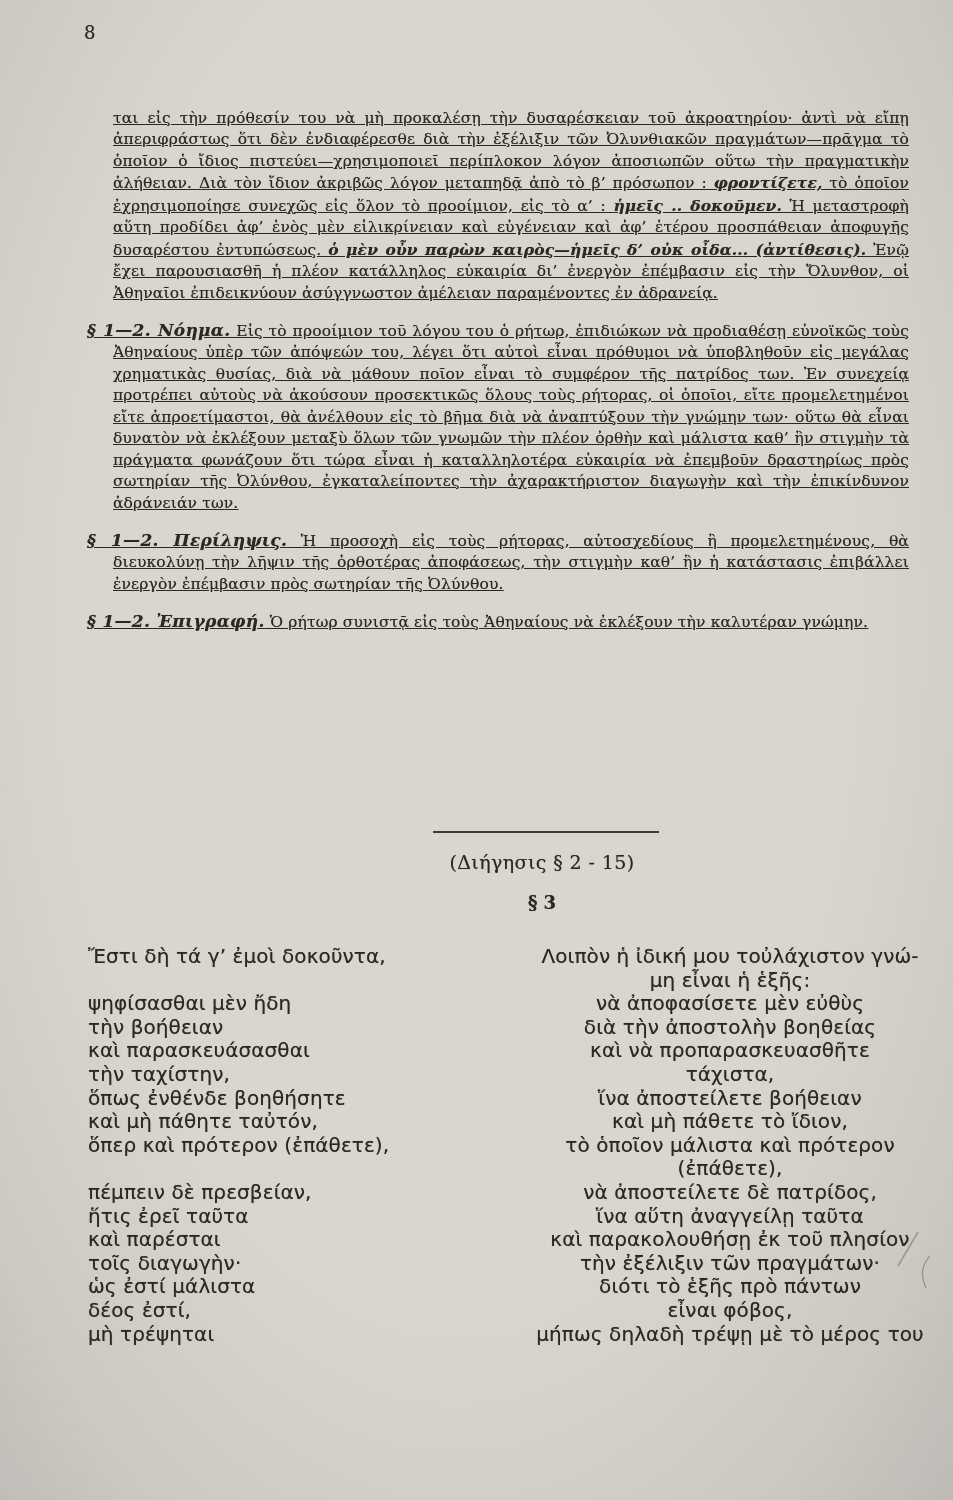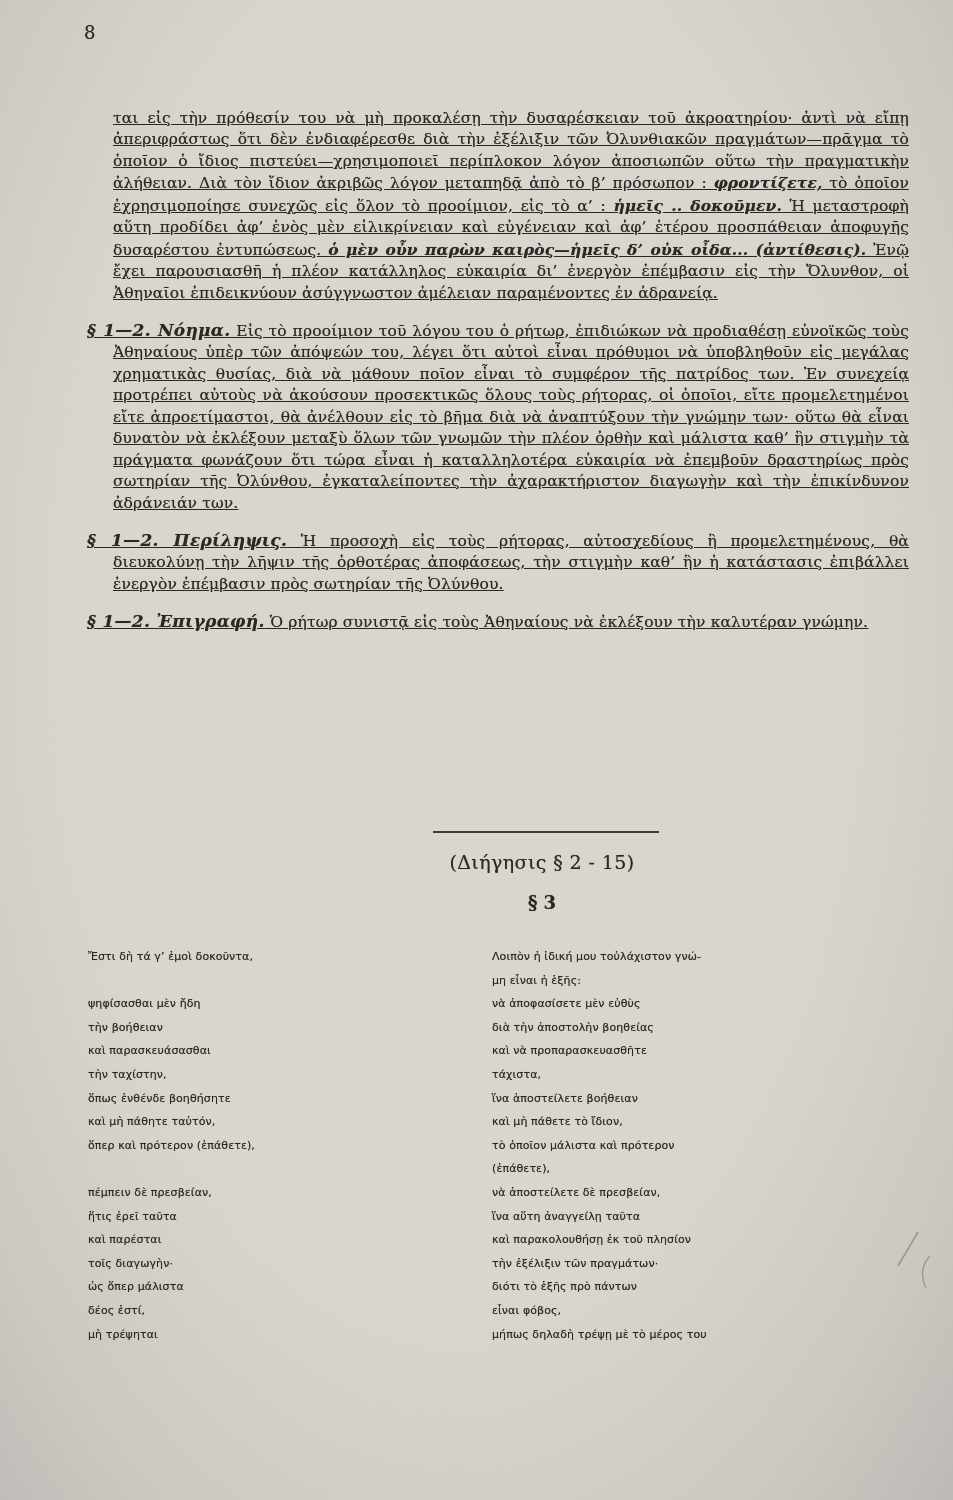--- a/index.html
+++ b/index.html
@@ -35,24 +35,24 @@
     position:absolute;left:137px;top:851px;width:810px;text-align:center;
     font-weight:normal;font-size:19px;letter-spacing:.4px;
   }
   .para-head{
     position:absolute;left:137px;top:892px;width:810px;text-align:center;
     font-weight:bold;font-size:18px;
   }
   .col{
     position:absolute;top:945px;
     font-family:"DejaVu Sans", sans-serif;
-    font-size:11px;line-height:23.6px;letter-spacing:.1px;
+    font-size:20px;line-height:23.6px;letter-spacing:.1px;
   }
   .col-left{ left:88px;width:365px; }
-  .col-right{ left:492px;width:436px; }
+  .col-right{ left:512px;width:436px;text-align:center; }
   .line{ min-height:23.6px; white-space:nowrap; }
   .pencil{
     position:absolute;left:880px;top:1228px;opacity:.5;
   }
 </style>
 </head>
 <body>
 
 <div class="page">
 
@@ -84,37 +84,37 @@
       <div class="line">καὶ παρασκευάσασθαι</div>
       <div class="line">τὴν ταχίστην,</div>
       <div class="line">ὅπως ἐνθένδε βοηθήσητε</div>
       <div class="line">καὶ μὴ πάθητε ταὐτόν,</div>
       <div class="line">ὅπερ καὶ πρότερον (ἐπάθετε),</div>
       <div class="line">&nbsp;</div>
       <div class="line">πέμπειν δὲ πρεσβείαν,</div>
       <div class="line">ἥτις ἐρεῖ ταῦτα</div>
       <div class="line">καὶ παρέσται</div>
       <div class="line">τοῖς διαγωγὴν·</div>
-      <div class="line">ὡς ὅπερ μάλιστα</div>
+      <div class="line">ὡς ἐστί μάλιστα</div>
       <div class="line">δέος ἐστί,</div>
       <div class="line">μὴ τρέψηται</div>
     </div>
 
   <div class="col col-right soft">
       <div class="line">Λοιπὸν ἡ ἰδική μου τοὐλάχιστον γνώ-</div>
       <div class="line">μη εἶναι ἡ ἑξῆς:</div>
       <div class="line">νὰ ἀποφασίσετε μὲν εὐθὺς</div>
       <div class="line">διὰ τὴν ἀποστολὴν βοηθείας</div>
       <div class="line">καὶ νὰ προπαρασκευασθῆτε</div>
       <div class="line">τάχιστα,</div>
       <div class="line">ἵνα ἀποστείλετε βοήθειαν</div>
       <div class="line">καὶ μὴ πάθετε τὸ ἴδιον,</div>
       <div class="line">τὸ ὁποῖον μάλιστα καὶ πρότερον</div>
       <div class="line">(ἐπάθετε),</div>
-      <div class="line">νὰ ἀποστείλετε δὲ πρεσβείαν,</div>
+      <div class="line">νὰ ἀποστείλετε δὲ πατρίδος,</div>
       <div class="line">ἵνα αὕτη ἀναγγείλῃ ταῦτα</div>
       <div class="line">καὶ παρακολουθήσῃ ἐκ τοῦ πλησίον</div>
       <div class="line">τὴν ἐξέλιξιν τῶν πραγμάτων·</div>
       <div class="line">διότι τὸ ἑξῆς πρὸ πάντων</div>
       <div class="line">εἶναι φόβος,</div>
       <div class="line">μήπως δηλαδὴ τρέψῃ μὲ τὸ μέρος του</div>
     </div>
 
   <svg class="pencil" width="60" height="70" viewBox="0 0 60 70">
     <path d="M38 4 L18 38" stroke="#6a675f" stroke-width="1.6" fill="none"></path>

